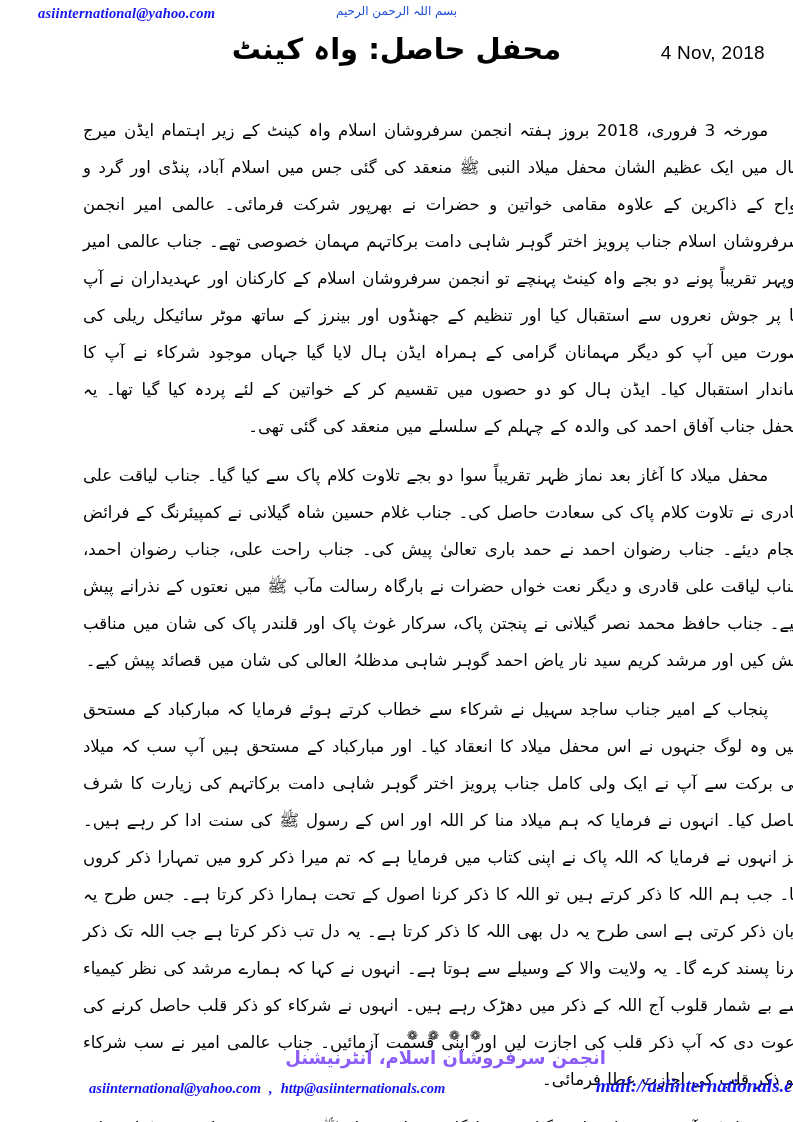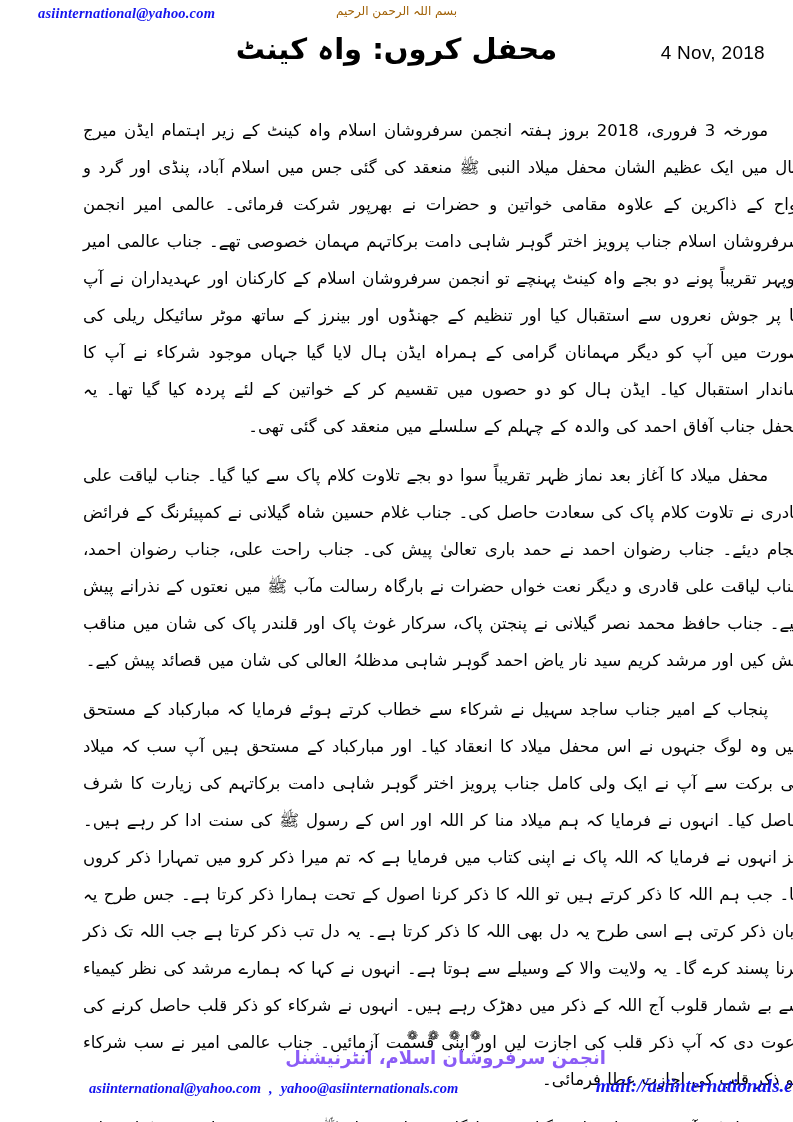--- a/index.html
+++ b/index.html
@@ -43,21 +43,21 @@
     white-space: nowrap;
   }
   .bismillah {
     position: absolute;
     top: 4px;
     left: 0;
     width: 793px;
     text-align: center;
     font-family: "DejaVu Sans", sans-serif;
     font-size: 12px;
-    color: #a16207;
+    color: #1d4ed8;
     direction: rtl;
   }
   .doc-title {
     position: absolute;
     top: 30px;
     left: 0;
     width: 793px;
     text-align: center;
     direction: rtl;
     font-family: "DejaVu Sans", sans-serif;
@@ -163,35 +163,35 @@
   }
 </style>
 </head>
 <body>
 
 <div class="page">
 
   <div class="header">
     <div class="header-email">asiinternational@yahoo.com</div>
     <div class="bismillah">بسم اللہ الرحمن الرحیم</div>
-    <div class="doc-title">محفل کروں: واہ کینٹ</div>
+    <div class="doc-title">محفل حاصل: واہ کینٹ</div>
     <div class="doc-date">4 Nov, 2018</div>
   </div>
 
   <div class="body-text">
     <p class="para">مورخہ 3 فروری، 2018 بروز ہفتہ انجمن سرفروشان اسلام واہ کینٹ کے زیر اہتمام ایڈن میرج ہال میں ایک عظیم الشان محفل میلاد النبی ﷺ منعقد کی گئی جس میں اسلام آباد، پنڈی اور گرد و نواح کے ذاکرین کے علاوہ مقامی خواتین و حضرات نے بھرپور شرکت فرمائی۔ عالمی امیر انجمن سرفروشان اسلام جناب پرویز اختر گوہر شاہی دامت برکاتہم مہمان خصوصی تھے۔ جناب عالمی امیر دوپہر تقریباً پونے دو بجے واہ کینٹ پہنچے تو انجمن سرفروشان اسلام کے کارکنان اور عہدیداران نے آپ کا پر جوش نعروں سے استقبال کیا اور تنظیم کے جھنڈوں اور بینرز کے ساتھ موٹر سائیکل ریلی کی صورت میں آپ کو دیگر مہمانان گرامی کے ہمراہ ایڈن ہال لایا گیا جہاں موجود شرکاء نے آپ کا شاندار استقبال کیا۔ ایڈن ہال کو دو حصوں میں تقسیم کر کے خواتین کے لئے پردہ کیا گیا تھا۔ یہ محفل جناب آفاق احمد کی والدہ کے چہلم کے سلسلے میں منعقد کی گئی تھی۔</p>
     <p class="para">محفل میلاد کا آغاز بعد نماز ظہر تقریباً سوا دو بجے تلاوت کلام پاک سے کیا گیا۔ جناب لیاقت علی قادری نے تلاوت کلام پاک کی سعادت حاصل کی۔ جناب غلام حسین شاہ گیلانی نے کمپیئرنگ کے فرائض انجام دیئے۔ جناب رضوان احمد نے حمد باری تعالیٰ پیش کی۔ جناب راحت علی، جناب رضوان احمد، جناب لیاقت علی قادری و دیگر نعت خواں حضرات نے بارگاہ رسالت مآب ﷺ میں نعتوں کے نذرانے پیش کیے۔ جناب حافظ محمد نصر گیلانی نے پنجتن پاک، سرکار غوث پاک اور قلندر پاک کی شان میں مناقب پیش کیں اور مرشد کریم سید نار یاض احمد گوہر شاہی مدظلہُ العالی کی شان میں قصائد پیش کیے۔</p>
     <p class="para">پنجاب کے امیر جناب ساجد سہیل نے شرکاء سے خطاب کرتے ہوئے فرمایا کہ مبارکباد کے مستحق ہیں وہ لوگ جنہوں نے اس محفل میلاد کا انعقاد کیا۔ اور مبارکباد کے مستحق ہیں آپ سب کہ میلاد کی برکت سے آپ نے ایک ولی کامل جناب پرویز اختر گوہر شاہی دامت برکاتہم کی زیارت کا شرف حاصل کیا۔ انہوں نے فرمایا کہ ہم میلاد منا کر اللہ اور اس کے رسول ﷺ کی سنت ادا کر رہے ہیں۔ نیز انہوں نے فرمایا کہ اللہ پاک نے اپنی کتاب میں فرمایا ہے کہ تم میرا ذکر کرو میں تمہارا ذکر کروں گا۔ جب ہم اللہ کا ذکر کرتے ہیں تو اللہ کا ذکر کرنا اصول کے تحت ہمارا ذکر کرتا ہے۔ جس طرح یہ زبان ذکر کرتی ہے اسی طرح یہ دل بھی اللہ کا ذکر کرتا ہے۔ یہ دل تب ذکر کرتا ہے جب اللہ تک ذکر کرنا پسند کرے گا۔ یہ ولایت والا کے وسیلے سے ہوتا ہے۔ انہوں نے کہا کہ ہمارے مرشد کی نظر کیمیاء سے بے شمار قلوب آج اللہ کے ذکر میں دھڑک رہے ہیں۔ انہوں نے شرکاء کو ذکر قلب حاصل کرنے کی دعوت دی کہ آپ ذکر قلب کی اجازت لیں اور اپنی قسمت آزمائیں۔ جناب عالمی امیر نے سب شرکاء کو ذکر قلب کی اجازت عطا فرمائی۔</p>
     <p class="para">محفل کے آخر میں جناب ناصر گیلانی نے بارگاہِ رسول مقبول ﷺ میں درود و سلام پیش کیا۔ جناب حاجی عبدالحفیظ نے دعائے خیر فرمائی۔ شام تقریباً پونے پانچ بجے یہ روحانی محفل اختتام پذیر ہوئی۔ محفل کے اختتام پر شرکاء کی خدمت میں لنگر پیش کیا گیا۔</p>
   </div>
 
   <div class="footer">
     <div class="ornament-row">❁ ❁ ❁ ❁</div>
     <div class="org-name">انجمن سرفروشان اسلام، انٹرنیشنل</div>
     <div class="footer-contacts">
       <div class="footer-emails">
-        <span>asiinternational@yahoo.com</span><span class="sep">,</span><span>yahoo@asiinternationals.com</span>
+        <span>asiinternational@yahoo.com</span><span class="sep">,</span><span>http@asiinternationals.com</span>
       </div>
       <div class="footer-url">mail://asiinternationals.com</div>
     </div>
   </div>
 
 </div>
 
 </body></html>

